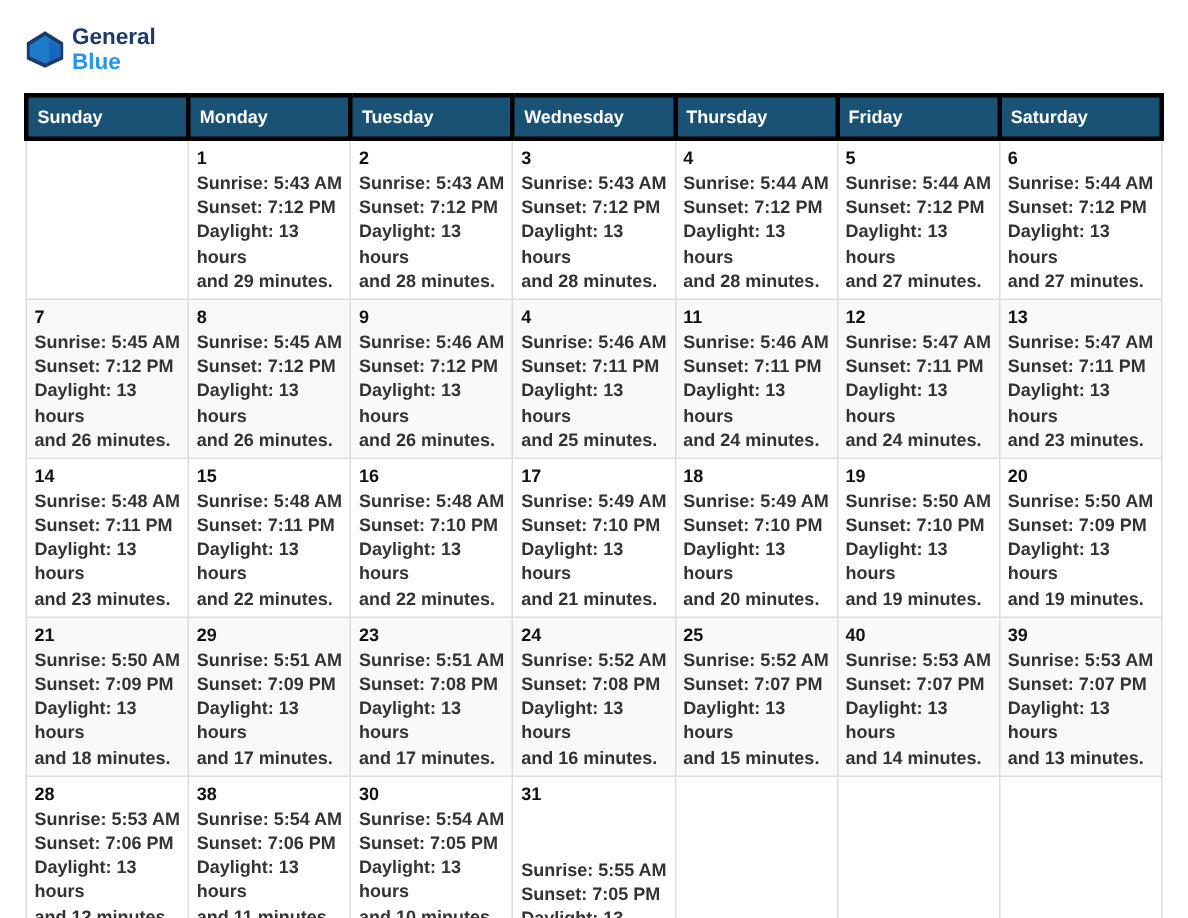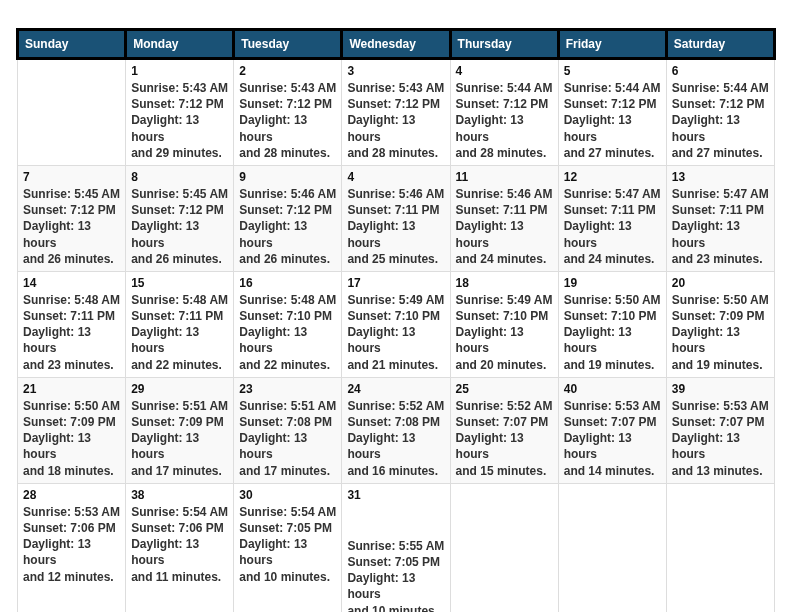--- a/index.html
+++ b/index.html
@@ -78,20 +78,31 @@
       background: #fff !important;
     }
     .row-alt td {
       background: #f2f2f2;
     }
   </style>
 </head>
 <body>
 
 <div class="header">
+  <div class="logo">
+    <svg class="logo-icon" viewBox="0 0 30 30">
+      <polygon points="15,2 28,10 28,22 15,28 2,22 2,10" fill="#1a3a6b"></polygon>
+      <polygon points="15,5 26,12 26,20 15,25 4,20 4,12" fill="#2196F3" opacity="0.7"></polygon>
+      <polygon points="18,8 26,13 26,20 18,24" fill="#1565C0" opacity="0.9"></polygon>
+    </svg>
+    <div>
+      <div style="font-size:15px;font-weight:bold;color:#1a3a6b;">General</div>
+      <div style="font-size:15px;font-weight:bold;color:#2196F3;">Blue</div>
+    </div>
+  </div>
 </div>
 
 <table class="calendar">
   <thead>
     <tr>
     <th>Sunday</th>
         <th>Monday</th>
         <th>Tuesday</th>
         <th>Wednesday</th>
         <th>Thursday</th>

